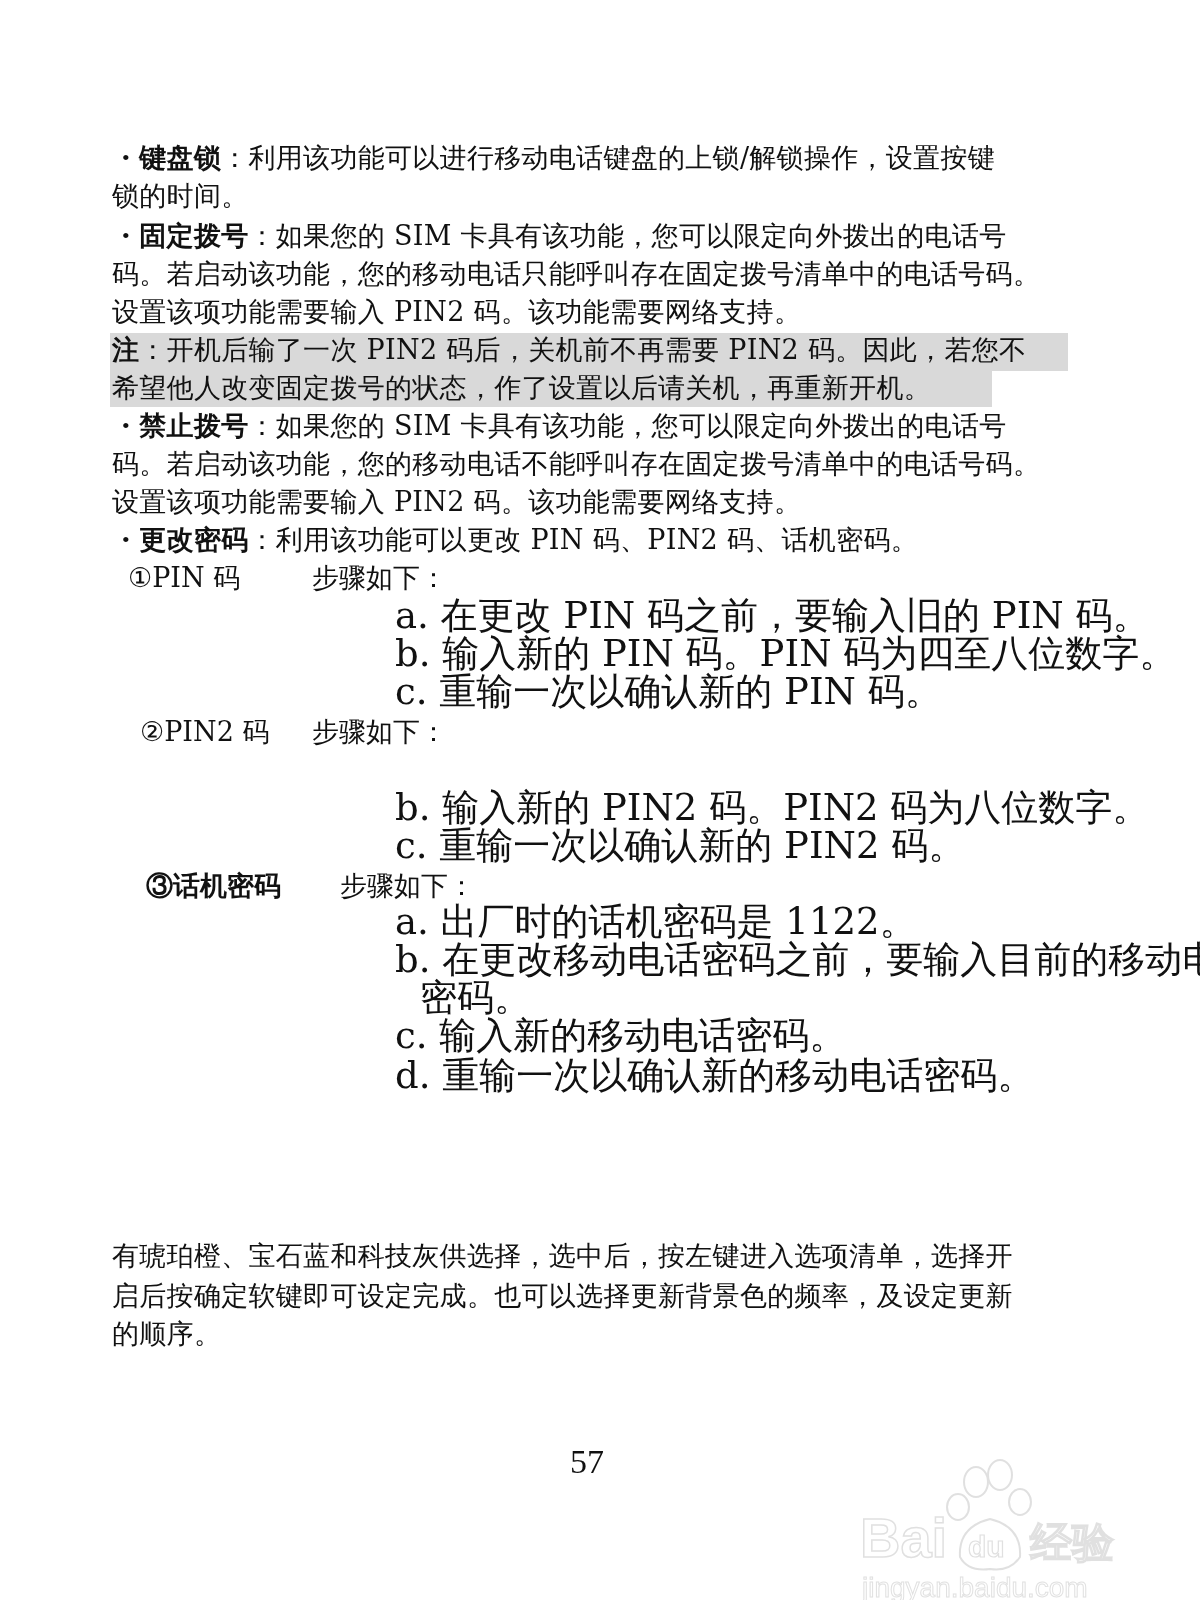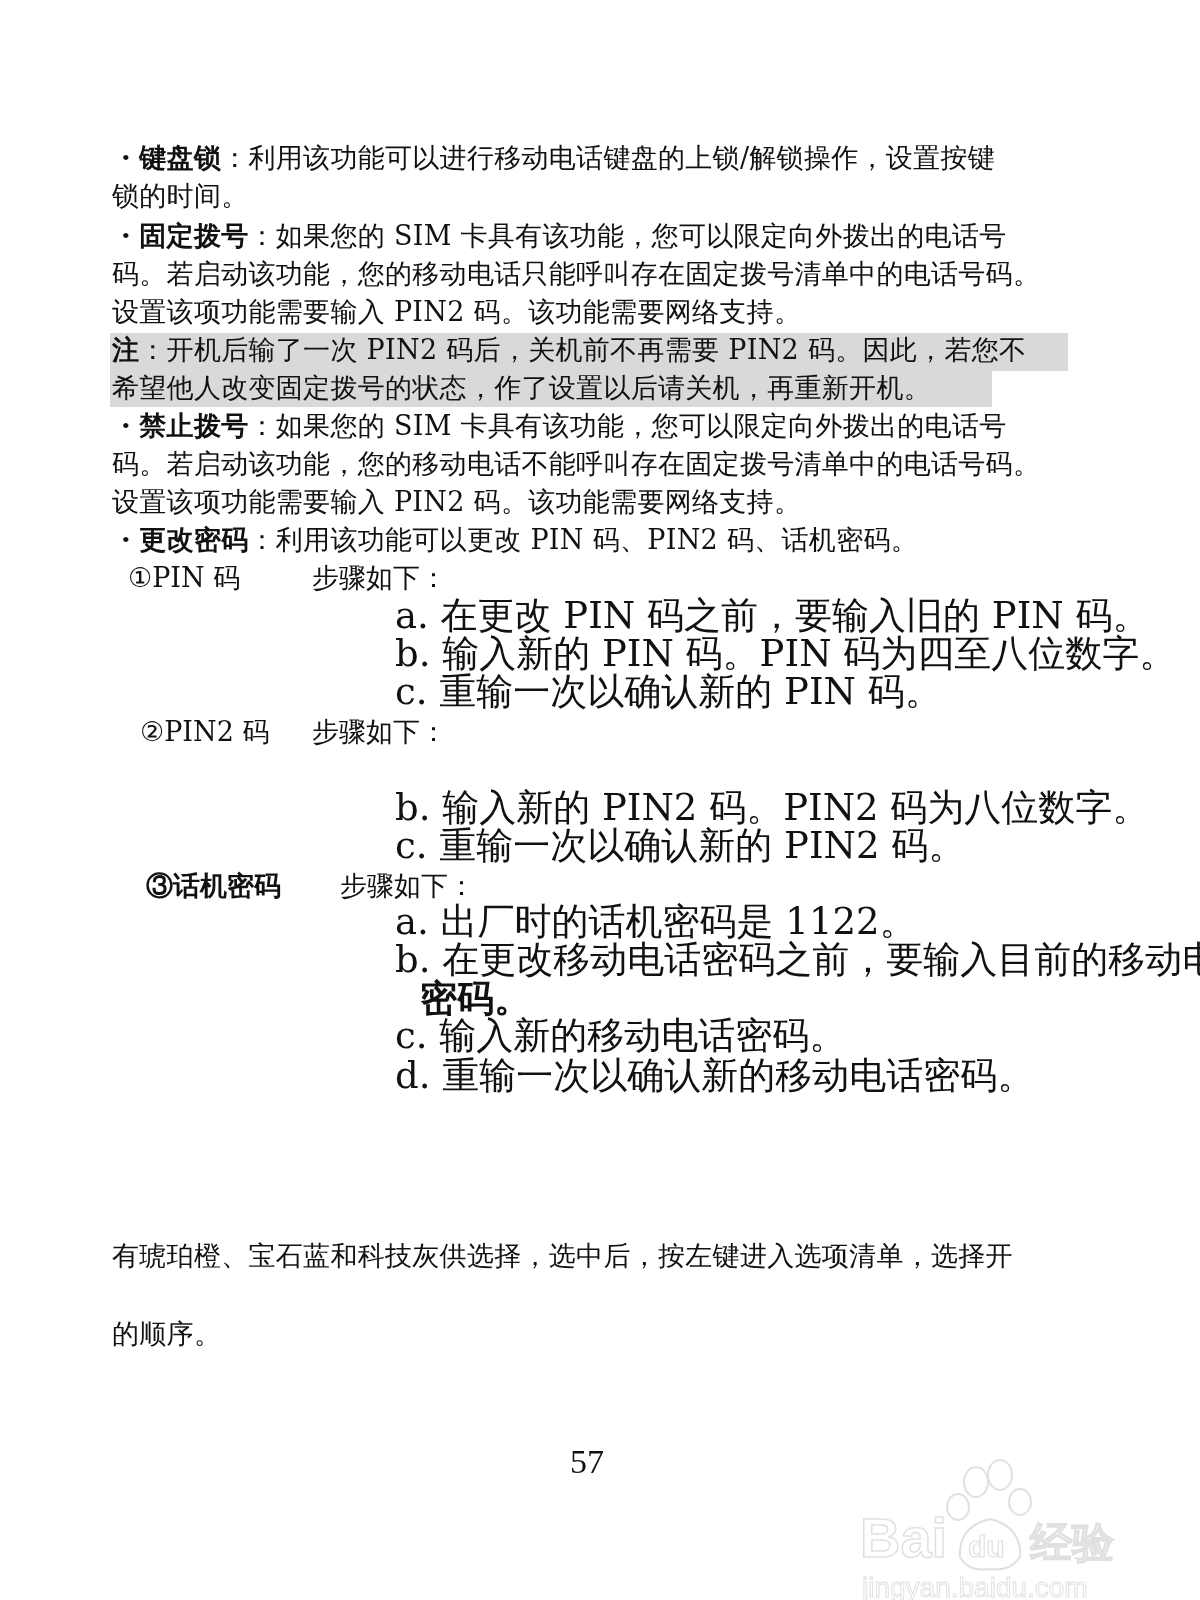--- a/index.html
+++ b/index.html
@@ -80,25 +80,26 @@
 
   <div class="sub-label" style="left:140px; top:686px;">②PIN2 码</div>
   <div class="sub-label" style="left:312px; top:686px;">步骤如下：</div>
   <div class="step" style="top:762px;">b. 输入新的 PIN2 码。PIN2 码为八位数字。</div>
   <div class="step" style="top:800px;text-align:right;">c. 重输一次以确认新的 PIN2 码。</div>
 
   <div class="sub-label bold" style="left:146px; top:840px;">③话机密码</div>
   <div class="sub-label" style="left:340px; top:840px;">步骤如下：</div>
   <div class="step" style="top:876px;">a. 出厂时的话机密码是 1122。</div>
   <div class="step" style="top:914px;">b. 在更改移动电话密码之前，要输入目前的移动电话</div>
-  <div class="step" style="top:952px; left:420px;font-weight:bold;">密码。</div>
+  <div class="step" style="top:952px; left:420px;">密码。</div>
   <div class="step" style="top:1030px;">d. 重输一次以确认新的移动电话密码。</div>
   <div class="step" style="top:990px;">c. 输入新的移动电话密码。</div>
 
   <div class="line" style="top:1210px;">有琥珀橙、宝石蓝和科技灰供选择，选中后，按左键进入选项清单，选择开</div>
+  <div class="line" style="top:1250px;">启后按确定软键即可设定完成。也可以选择更新背景色的频率，及设定更新</div>
   <div class="line" style="top:1288px;">的顺序。</div>
 
   <div class="page-num">57</div>
 
   <div class="watermark">
     <svg width="270" height="170" viewBox="0 0 270 170">
       <g fill="#ffffff" stroke="#c8c8c8" stroke-width="2">
         <ellipse cx="126" cy="35" rx="12" ry="15"></ellipse>
         <ellipse cx="150" cy="28" rx="12" ry="15"></ellipse>
         <ellipse cx="108" cy="60" rx="11" ry="13"></ellipse>

